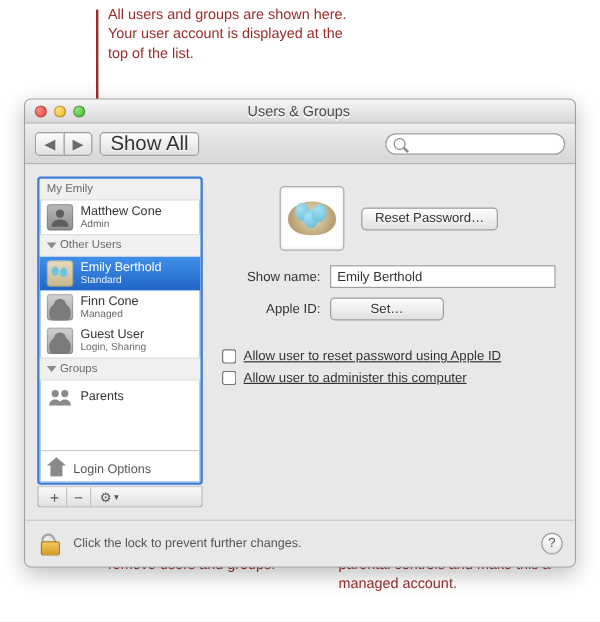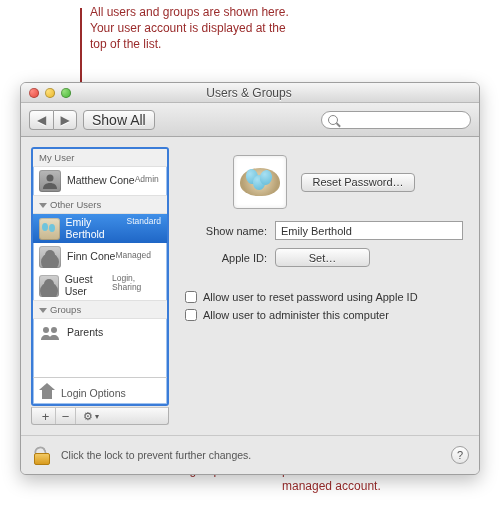--- a/index.html
+++ b/index.html
@@ -76,21 +76,21 @@
     gap: 6px;
   }
   .tb-btn {
     background: linear-gradient(#fdfdfd, #e0e0e0);
     border: 1px solid #9e9e9e;
     border-radius: 4px;
     height: 20px;
     display: inline-flex;
     align-items: center;
     justify-content: center;
-    font-size: 14px;
+    font-size: 17px;
     padding: 0 8px;
     color: #333;
     text-shadow: 0 1px 0 #fff;
   }
   .nav-group { display: flex; }
   .nav-group .tb-btn:first-child { border-radius: 4px 0 0 4px; border-right: none; }
   .nav-group .tb-btn:last-child { border-radius: 0 4px 4px 0; }
   .nav-arrow { color: #6b6b6b; font-size: 12px; padding: 0; width: 24px; }
   .search {
     margin-left: auto;
@@ -160,21 +160,21 @@
     box-shadow: inset 0 0 0 1px rgba(0,0,0,0.15);
     display: flex; align-items: center; justify-content: center;
     font-size: 14px;
     overflow: hidden;
   }
   .avatar.sil::before {
     content: ""; width: 10px; height: 10px; border-radius: 50%;
     background: #7a7a7a; display: block; margin-top: -4px;
     box-shadow: 0 7px 0 4px #7a7a7a;
   }
-  .user-text { display: flex; flex-direction: row; line-height: 1.1; }
+  .user-text { display: flex; flex-direction: column; line-height: 1.1; }
   .user-name { font-size: 10.5px; }
   .user-role { font-size: 8.5px; opacity: 0.75; }
   .user-item.selected .user-role { opacity: 0.9; }
   .group-icon {
     width: 22px; height: 22px; display: flex; align-items: center; justify-content: center; color: #8a8a8a; font-size: 16px;
   }
   .sidebar-spacer { flex: 1; min-height: 30px; }
   .login-options {
     border-top: 1px solid #ccc;
     padding: 5px 6px;
@@ -276,20 +276,21 @@
     background: #fff;
     padding: 0 5px;
     font-size: 11px;
     color: #333;
   }
   .checks { margin-top: 24px; }
   .check-row {
     display: flex; align-items: center; gap: 6px;
     font-size: 11px; color: #333;
     margin-bottom: 6px;
+    text-decoration: underline;
   }
   .check-row input[type=checkbox] {
     width: 12px; height: 12px; margin: 0;
   }
   .lock-row {
     border-top: 1px solid #c8c8c8;
     padding: 8px 10px;
     display: flex; align-items: center;
     background: #e8e8e8;
     font-size: 10.5px;
@@ -355,21 +356,21 @@
       <div class="tb-btn">Show All</div>
       <div class="search">
         <span class="search-icon"></span>
         <span></span>
       </div>
     </div>
 
     <div class="content">
       <div class="sidebar-col">
         <div class="sidebar">
-          <div class="section-header">My User</div>
+          <div class="section-header">My Emily</div>
           <div class="user-item">
             <div class="avatar" style="background:linear-gradient(#b8b8b8,#8e8e8e);">
               <svg width="18" height="18" viewBox="0 0 18 18">
                   <circle cx="9" cy="6" r="3.5" fill="#5e5e5e"></circle>
                   <path d="M2 17c0-4 3-6 7-6s7 2 7 6" fill="#5e5e5e"></path>
                 </svg>
             </div>
             <div class="user-text">
               <span class="user-name">Matthew Cone</span>
               <span class="user-role">Admin</span>

